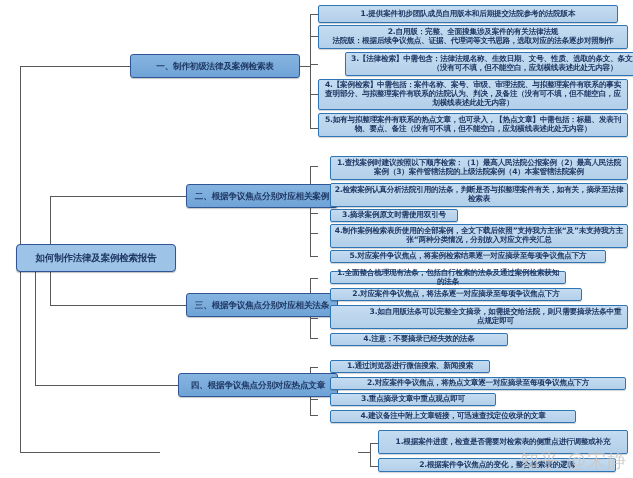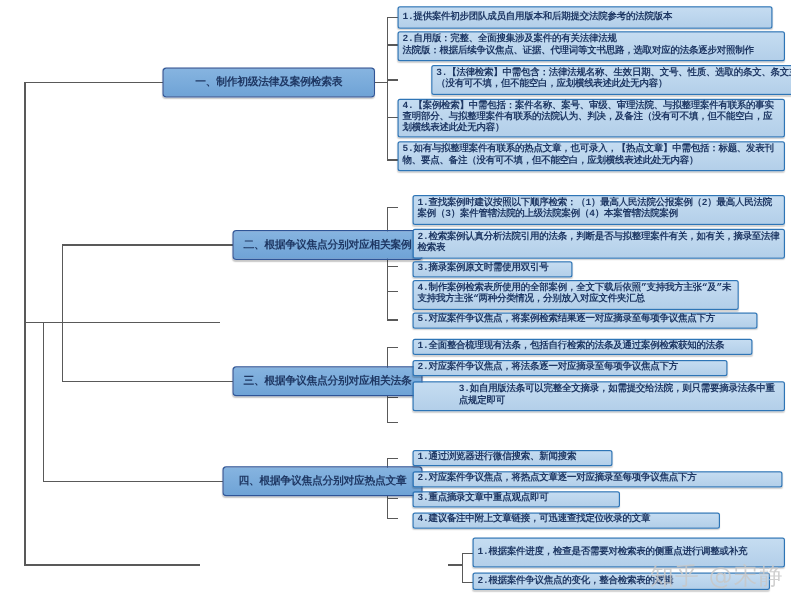--- a/index.html
+++ b/index.html
@@ -44,23 +44,22 @@
     box-shadow:0 1px 1px rgba(0,0,0,.22);
   }
   .leaf{
     background:#bdd7ee;
     background:linear-gradient(#c5dcf1,#b3cfe9);
     border:1px solid #2e75b6;
     border-radius:2px;
     font-size:7.6px;
     font-weight:bold;
     padding:1px 3px;
-    text-align:left;
+    text-align:center;
     box-shadow:0 1px 1px rgba(0,0,0,.18);
-    font-family:Liberation Mono, monospace;
   }
   .leaf span{display:block;width:100%;}
 
   .watermark{
     position:absolute;
     right:6px;bottom:4px;
     font-size:19px;
     font-weight:normal;
     color:#c8c8c8;
     opacity:.85;
@@ -109,20 +108,23 @@
       <path d="M318,367 L310,367 L310,415 L318,415"></path>
       <path d="M310,385 L292,385"></path>
       <path d="M318,383 L310,383"></path>
       <path d="M318,399 L310,399"></path>
 
       <path d="M378,443 L370,443 L370,466 L378,466"></path>
       <path d="M370,452 L358,452"></path>
     </g>
   </svg>
 
+  <div class="node root" style="left:16px;top:244px;width:160px;height:28px;">
+    <span>如何制作法律及案例检索报告</span>
+  </div>
 
   <div class="node lvl1" style="left:130px;top:54px;width:170px;height:24px;">
     <span>一、制作初级法律及案例检索表</span>
   </div>
   <div class="node leaf" style="left:318px;top:5px;width:300px;height:18px;">
     <span>1.提供案件初步团队成员自用版本和后期提交法院参考的法院版本</span>
   </div>
   <div class="node leaf" style="left:318px;top:25px;width:310px;height:24px;white-space:pre-line;">
     <span>2.自用版：完整、全面搜集涉及案件的有关法律法规
 法院版：根据后续争议焦点、证据、代理词等文书思路，选取对应的法条逐步对照制作</span>
@@ -142,39 +144,42 @@
   </div>
   <div class="node leaf" style="left:330px;top:156px;width:298px;height:24px;">
     <span>1.查找案例时建议按照以下顺序检索：（1）最高人民法院公报案例（2）最高人民法院案例（3）案件管辖法院的上级法院案例（4）本案管辖法院案例</span>
   </div>
   <div class="node leaf" style="left:330px;top:183px;width:298px;height:24px;">
     <span>2.检索案例认真分析法院引用的法条，判断是否与拟整理案件有关，如有关，摘录至法律检索表</span>
   </div>
   <div class="node leaf" style="left:330px;top:209px;width:128px;height:13px;">
     <span>3.摘录案例原文时需使用双引号</span>
   </div>
-  <div class="node leaf" style="left:330px;top:224px;width:261px;height:24px;">
+  <div class="node leaf" style="left:330px;top:224px;width:298px;height:24px;">
     <span>4.制作案例检索表所使用的全部案例，全文下载后依照”支持我方主张“及”未支持我方主张“两种分类情况，分别放入对应文件夹汇总</span>
   </div>
   <div class="node leaf" style="left:330px;top:250px;width:276px;height:13px;">
     <span>5.对应案件争议焦点，将案例检索结果逐一对应摘录至每项争议焦点下方</span>
   </div>
 
   <div class="node lvl1" style="left:186px;top:293px;width:152px;height:24px;">
     <span>三、根据争议焦点分别对应相关法条</span>
   </div>
-  <div class="node leaf" style="left:330px;top:271px;width:272px;height:13px;">
+  <div class="node leaf" style="left:330px;top:271px;width:236px;height:13px;">
     <span>1.全面整合梳理现有法条，包括自行检索的法条及通过案例检索获知的法条</span>
   </div>
   <div class="node leaf" style="left:330px;top:288px;width:252px;height:13px;">
     <span>2.对应案件争议焦点，将法条逐一对应摘录至每项争议焦点下方</span>
   </div>
   <div class="node leaf" style="left:330px;top:305px;width:298px;height:24px;padding-left:36px;">
     <span>3.如自用版法条可以完整全文摘录，如需提交给法院，则只需要摘录法条中重点规定即可</span>
   </div>
+  <div class="node leaf" style="left:330px;top:333px;width:178px;height:13px;">
+    <span>4.注意：不要摘录已经失效的法条</span>
+  </div>
 
   <div class="node lvl1" style="left:178px;top:373px;width:160px;height:24px;">
     <span>四、根据争议焦点分别对应热点文章</span>
   </div>
   <div class="node leaf" style="left:330px;top:360px;width:160px;height:13px;">
     <span>1.通过浏览器进行微信搜索、新闻搜索</span>
   </div>
   <div class="node leaf" style="left:330px;top:377px;width:296px;height:13px;">
     <span>2.对应案件争议焦点，将热点文章逐一对应摘录至每项争议焦点下方</span>
   </div>

